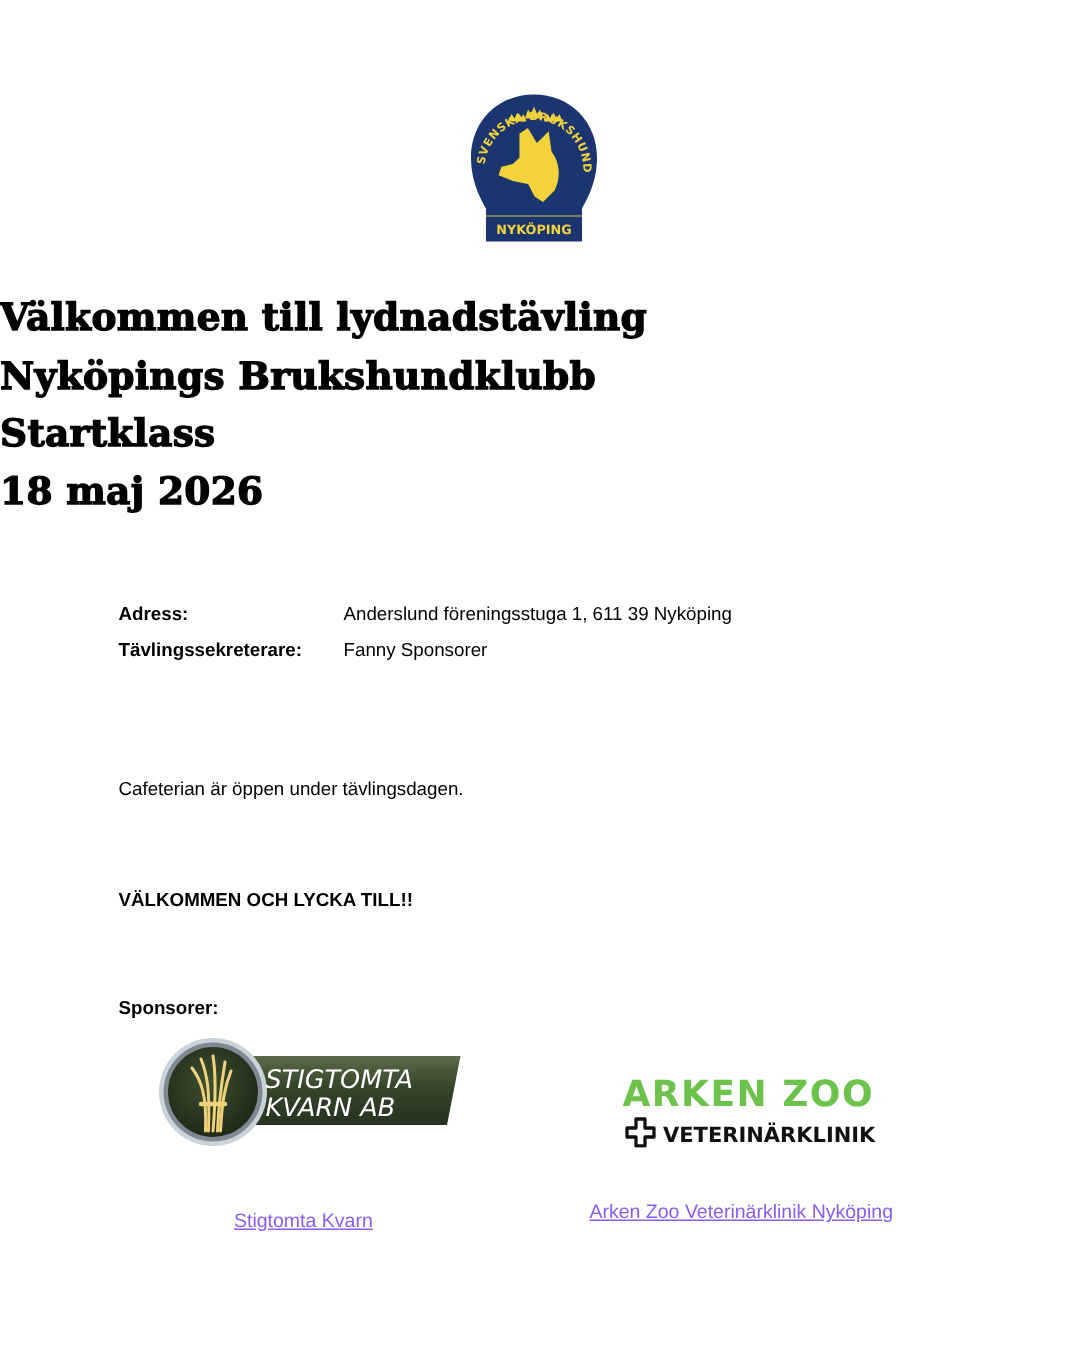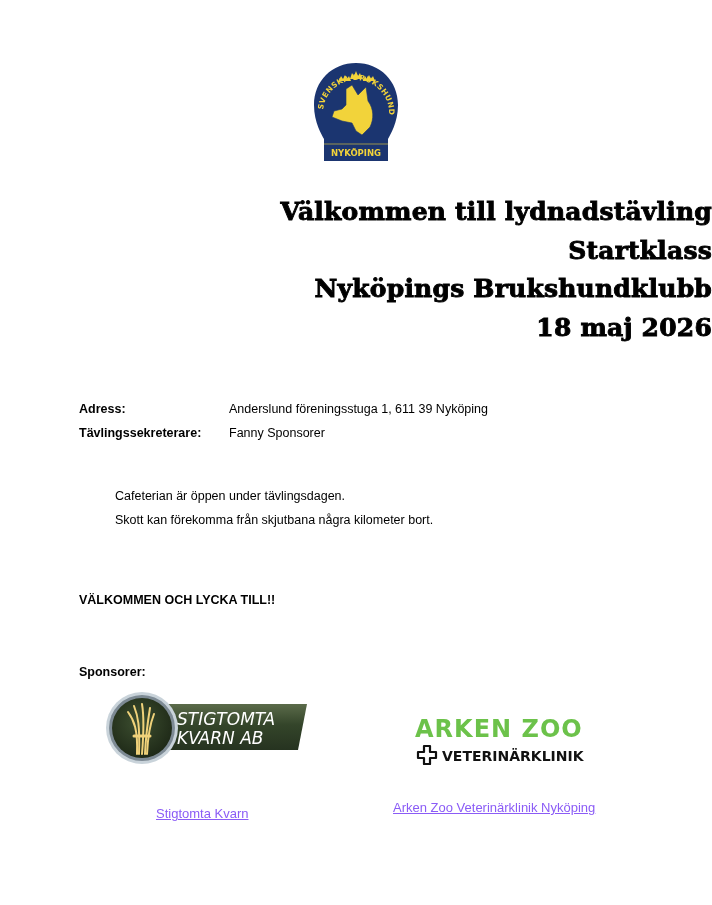--- a/index.html
+++ b/index.html
@@ -1,39 +1,39 @@
 <!DOCTYPE html>
 <html><head>
   <meta charset="utf-8">
   <style>
     * { margin: 0; padding: 0; box-sizing: border-box; }
     html, body { width: 712px; height: 905px; background: #ffffff; overflow: hidden; }
     body { position: relative; font-family: "Liberation Sans", sans-serif; color: #000; }
 
     .logo { position: absolute; left: 312px; top: 61px; width: 88px; height: 102px; }
 
-    .title-block { position: absolute; left: 0; top: 193px; width: 712px; text-align: right; }
+    .title-block { position: absolute; left: 0; top: 193px; width: 712px; text-align: left; }
     .title-line {
       font-family: "DejaVu Serif", serif;
       font-weight: 900;
       font-size: 25px;
       line-height: 38.5px;
       letter-spacing: 0.2px;
       color: #000;
       -webkit-text-stroke: 0.9px #000;
       white-space: nowrap;
     }
 
     .info { position: absolute; left: 79px; top: 397px; width: 560px; }
     .info-row { display: flex; height: 24.3px; align-items: center; font-size: 12.5px; }
     .info-label { width: 150px; font-weight: bold; }
     .info-value.italic { font-style: italic; }
 
     .para { position: absolute; left: 79px; font-size: 12.5px; line-height: 24px; }
-    .notes { top: 484px; margin-left: 36px; }
+    .notes { top: 514px; }
     .welcome { top: 588px; font-weight: bold; }
     .sponsor-label { top: 660px; font-weight: bold; }
 
     .stig-logo { position: absolute; left: 104px; top: 690px; width: 206px; height: 78px; }
     .arken-logo { position: absolute; left: 414px; top: 713px; width: 182px; height: 52px; }
 
     .link { position: absolute; font-size: 13px; color: #8b5cf6; text-decoration: underline; white-space: nowrap; }
     .link-stig { left: 156px; top: 806px; }
     .link-arken { left: 393px; top: 800px; }
   </style>
@@ -55,39 +55,38 @@
     <path d="M51 20 l2 -5 l2 3 l2 -4 l2 4 l2 -3 l2 5 z"></path>
   </g>
 
   <path d="M34 28 L 40 24 L 46 34 L 54 26 L 56 40 C 62 48 62 58 58 66 L 50 74 L 44 70 L 40 62 L 30 60 L 20 56 L 22 50 L 30 48 L 34 44 Z" fill="#f2d33a" stroke="#1b3570" stroke-width="0.6"></path>
   <line x1="12" y1="83" x2="76" y2="83" stroke="#f2d33a" stroke-width="0.6"></line>
   <text x="44" y="95" text-anchor="middle" font-family="DejaVu Sans, sans-serif" font-size="8.5" font-weight="bold" fill="#f2d33a">NYKÖPING</text>
 </svg>
 
 <div class="title-block">
   <div class="title-line">Välkommen till lydnadstävling</div>
+  <div class="title-line">Nyköpings Brukshundklubb</div>
   <div class="title-line">Startklass</div>
-  <div class="title-line">Nyköpings Brukshundklubb</div>
   <div class="title-line">18 maj 2026</div>
 </div>
 
 <div class="info">
   <div class="info-row">
     <span class="info-label">Adress:</span>
     <span class="info-value">Anderslund föreningsstuga 1, 611 39 Nyköping</span>
   </div>
   <div class="info-row">
     <span class="info-label">Tävlingssekreterare:</span>
     <span class="info-value">Fanny Sponsorer</span>
   </div>
 </div>
 
 <div class="para notes">
   <div>Cafeterian är öppen under tävlingsdagen.</div>
-  <div>Skott kan förekomma från skjutbana några kilometer bort.</div>
 </div>
 
 <div class="para welcome">VÄLKOMMEN OCH LYCKA TILL!!</div>
 
 <div class="para sponsor-label">Sponsorer:</div>
 
 <svg class="stig-logo" viewBox="0 0 206 78">
   <defs>
     <linearGradient id="bannerGrad" x1="0" y1="0" x2="0" y2="1">
       <stop offset="0" stop-color="#5b6b4a"></stop>

